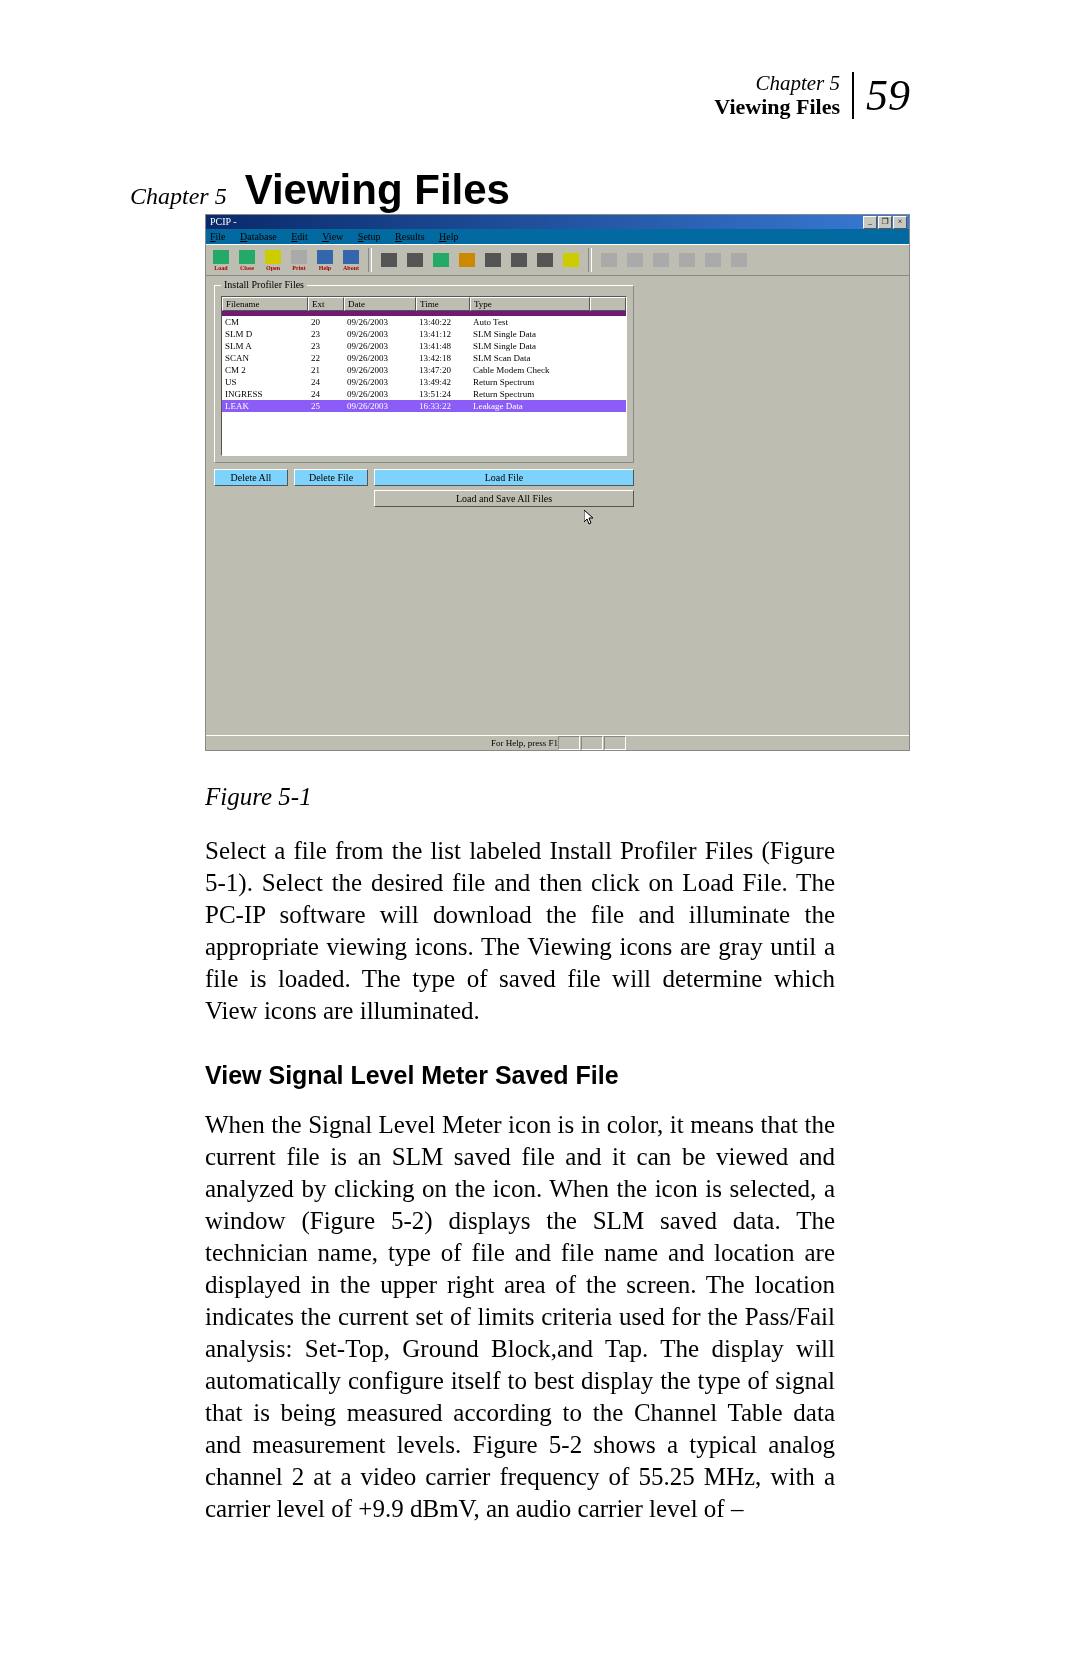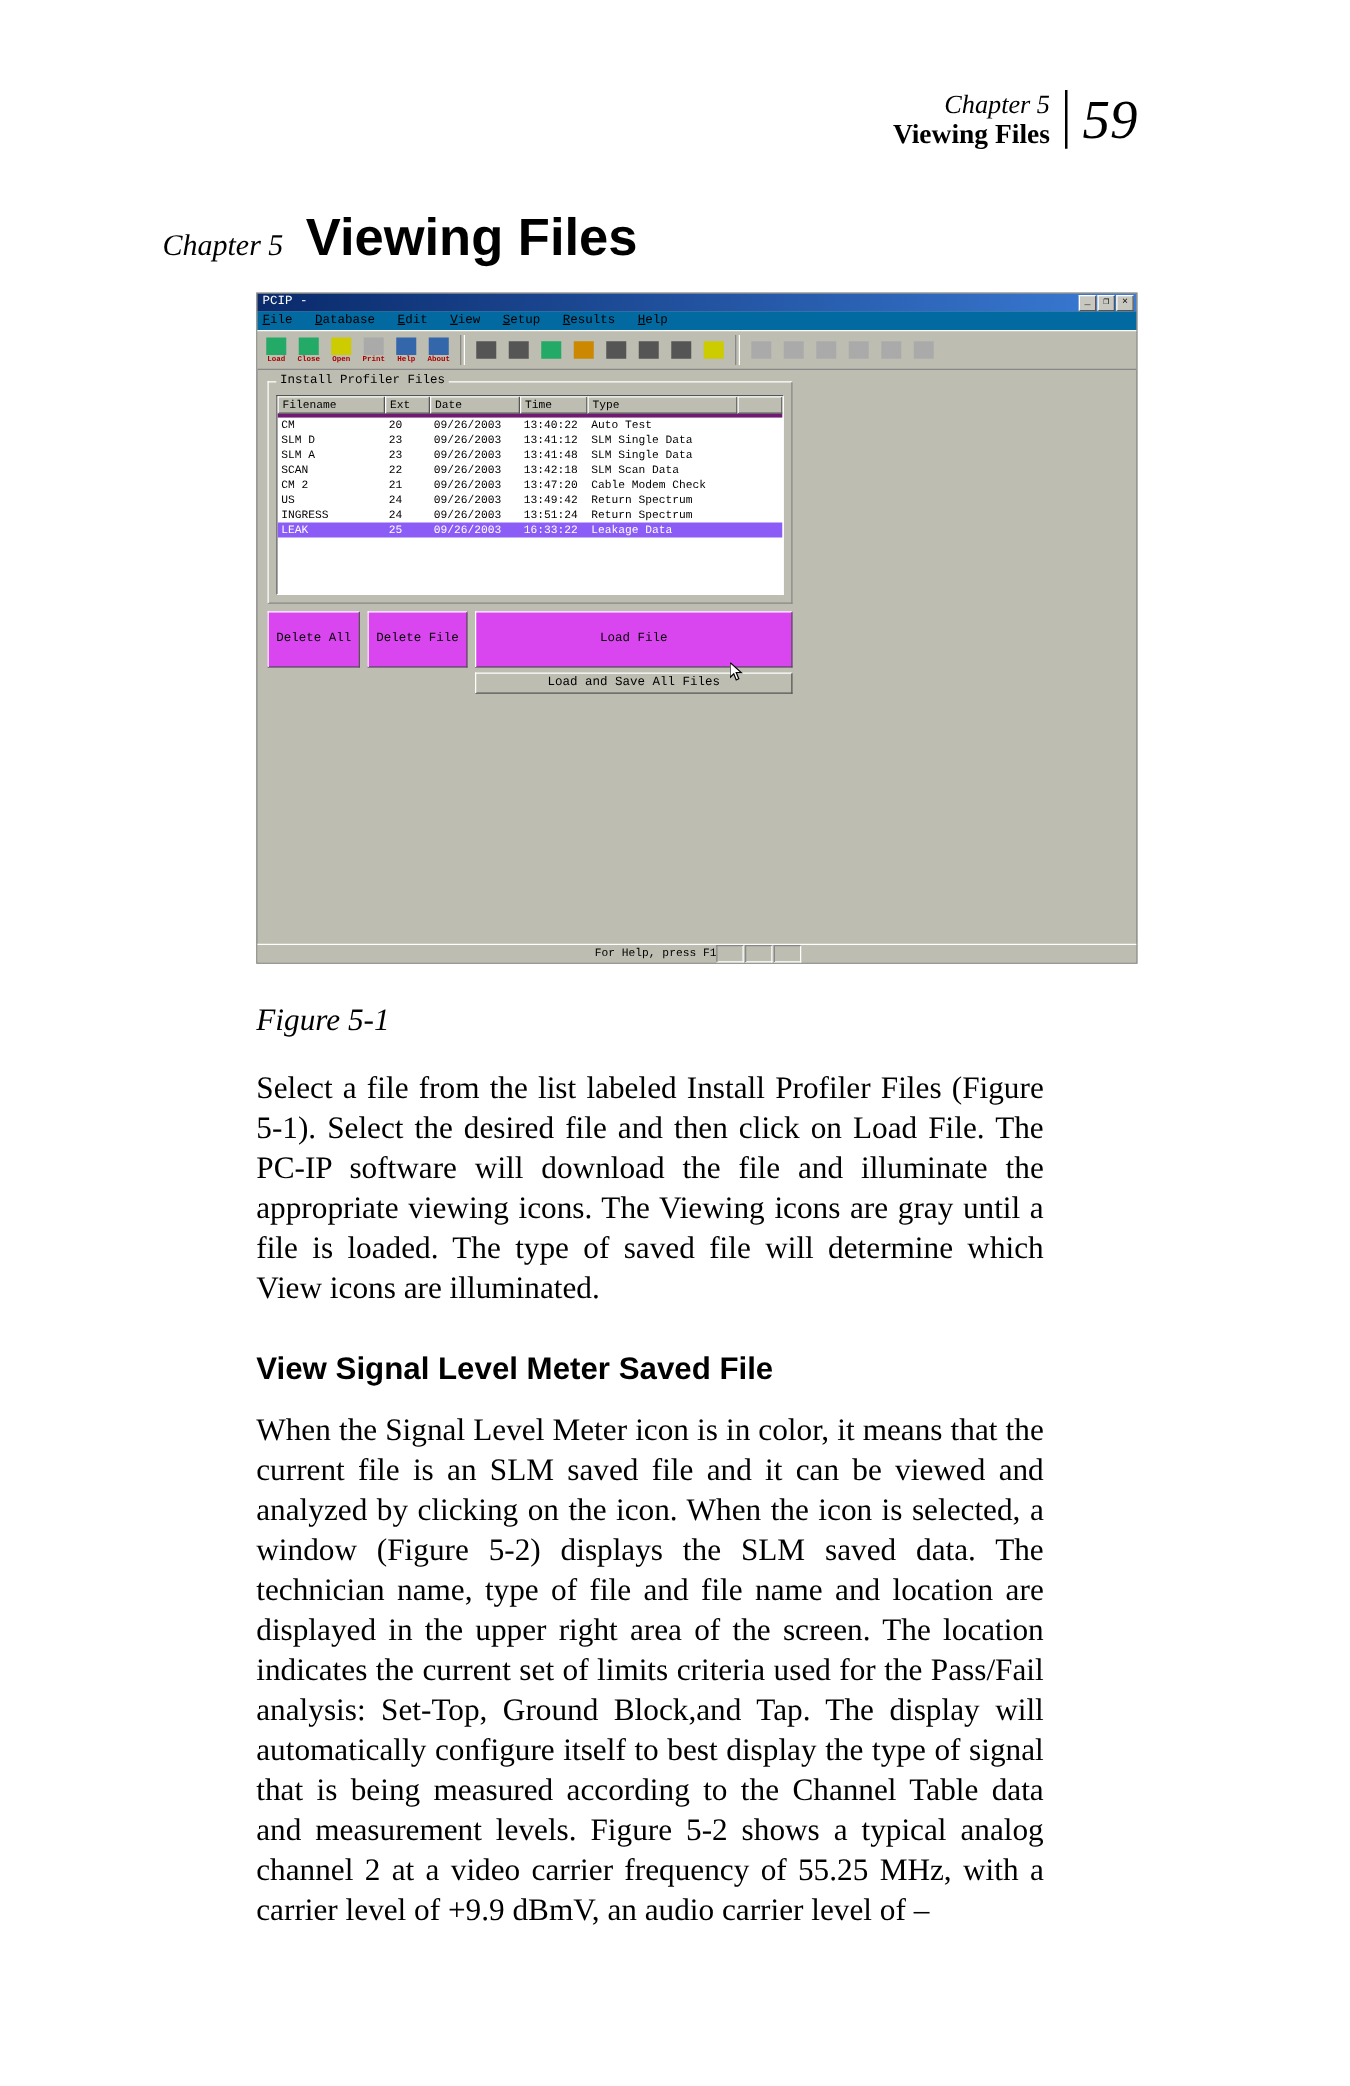--- a/index.html
+++ b/index.html
@@ -56,25 +56,24 @@
   .chapter-heading .ch-title {
     font-weight: bold;
     font-size: 42px;
     vertical-align: baseline;
     padding-left: 18px;
     font-family: Arial, Helvetica, sans-serif;
   }
 
   
   .win-wrap {
-    margin-top: 20px;
     margin-left: 75px;
     width: 705px;
     height: 537px;
-    font-family: Liberation Mono, monospace;
+    font-family: Liberation Serif, serif;
     font-size: 10px;
     color: #000;
     background: #bdbdb1;
     border: 1px solid #888;
     box-sizing: border-box;
     position: relative;
   }
   .titlebar {
     height: 14px;
     background: linear-gradient(to right, #0a2a6b, #3a7bd5);
@@ -178,21 +177,21 @@
     border-right-color: #fff;
     border-bottom-color: #fff;
     box-sizing: border-box;
     overflow: hidden;
     position: relative;
   }
   .lv-head {
     display: flex;
     font-size: 9px;
     background: #bdbdb1;
-    border-bottom: 3px solid #701a75;
+    border-bottom: 5px solid #701a75;
   }
   .lv-head div, .lv-row div {
     padding: 1px 3px;
     border-right: 1px solid #888;
     box-sizing: border-box;
     overflow: hidden;
     white-space: nowrap;
   }
   .lv-head div { border: 1px solid; border-color: #fff #555 #555 #fff; }
   .c1 { width: 86px; }
@@ -206,25 +205,25 @@
   .lv-row div { border-right: none; }
   .lv-row.sel { background: #8b5cf6; color: #fff; }
 
   .btnrow {
     margin-top: 6px;
     display: flex;
     gap: 6px;
     align-items: flex-start;
   }
   .winbtn {
-    background: #d946ef;
+    background: #7dd3fc;
     border: 1px solid;
     border-color: #fff #555 #555 #fff;
     font-size: 10px;
-    padding: 16px 6px;
+    padding: 2px 6px;
     min-width: 60px;
     text-align: center;
   }
   .widebtn { flex: 1; }
   .widebtn2 {
     border: 1px solid;
     border-color: #fff #555 #555 #fff;
     font-size: 10px;
     padding: 2px 6px;
     text-align: center;

